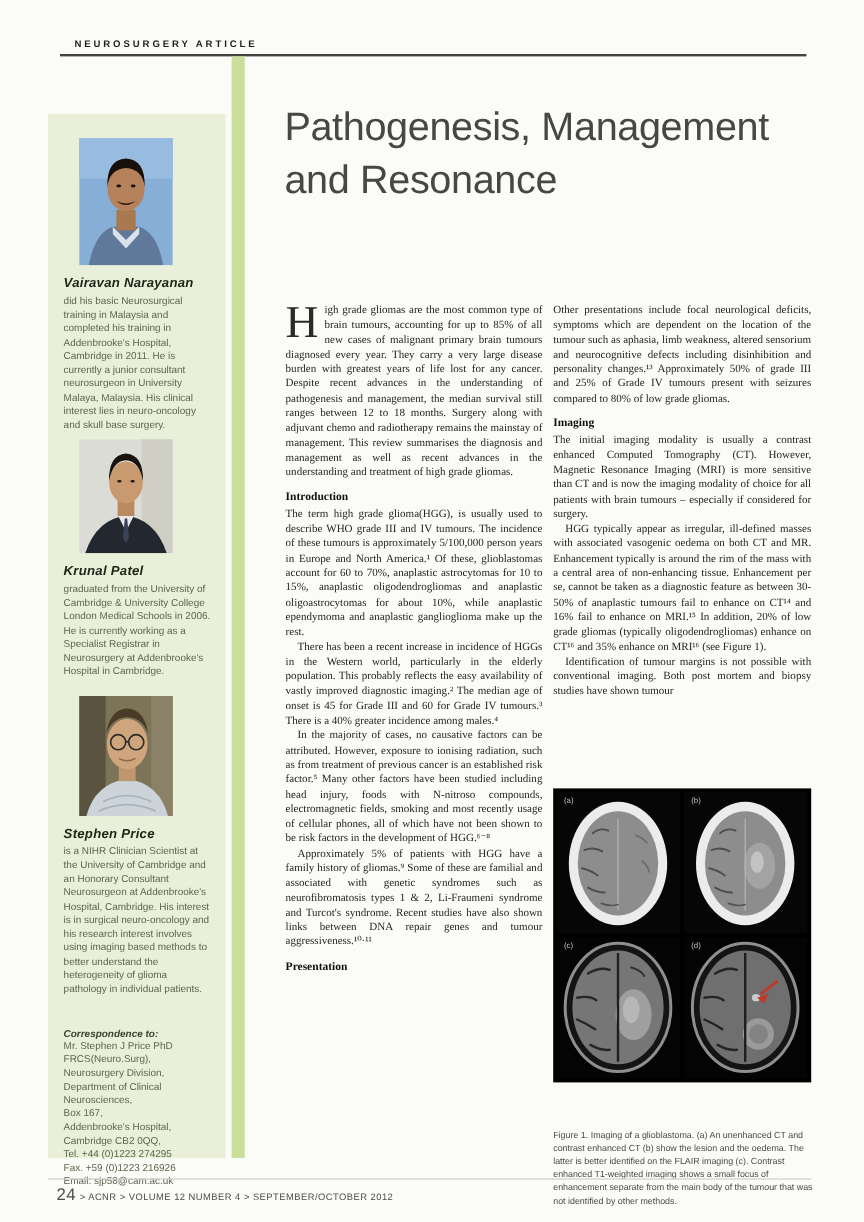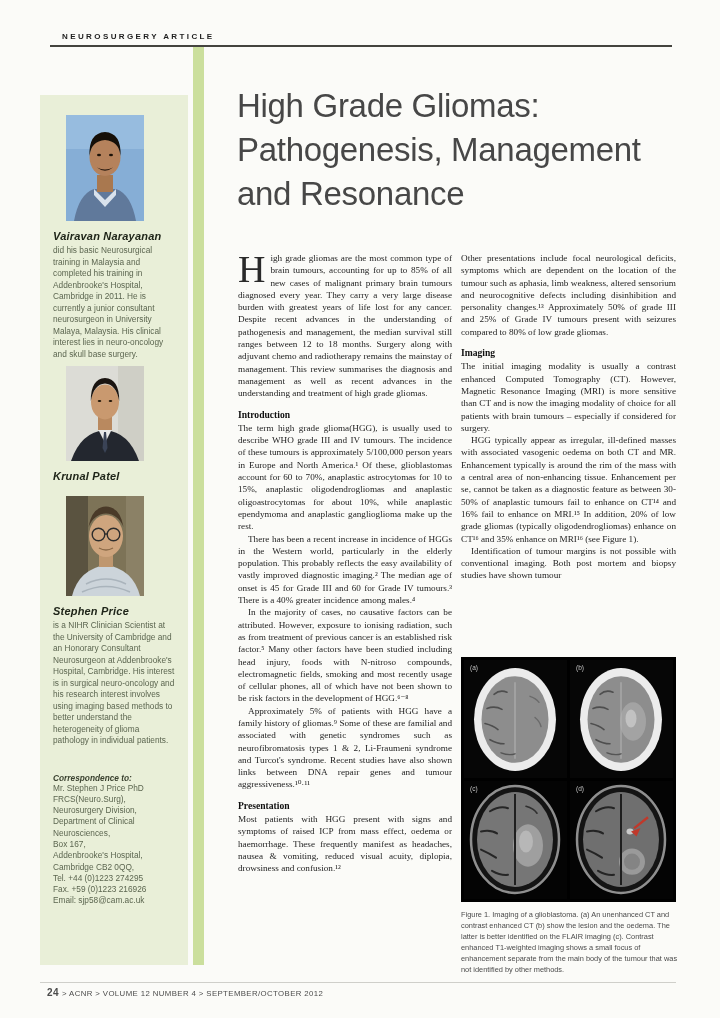--- a/index.html
+++ b/index.html
@@ -71,33 +71,33 @@
     grid-template-columns:1fr 1fr; grid-template-rows:1fr 1fr;
     gap:3px; padding:3px;
   }
   .scan { position:relative; background:#000; overflow:hidden; }
   .scan svg { display:block; width:100%; height:100%; }
   .fig-label {
     position:absolute; top:4px; left:6px;
     font-size:6.5px; color:#c2c2c2; font-family:"Liberation Sans",sans-serif;
   }
   .caption {
-    position:absolute; left:461px; top:909px; width:217px;
+    position:absolute; left:461px; top:940px; width:217px;
     font-size:7.4px; line-height:11px; color:#4a4a4a;
   }
   
   .footer-rule {
     position:absolute; left:40px; top:982px; width:636px; height:1px;
     background:#cfcfca;
   }
   .footer {
     position:absolute; left:47px; top:987px;
     font-size:7.8px; color:#4c4c4c; letter-spacing:0.4px;
   }
-  .footer .num { font-weight:bold; font-size:10px; margin-right:3px; }
+  .footer .num { font-weight:normal; font-size:14px; margin-right:3px; }
 </style>
 </head>
 <body>
 
 <div class="kicker">NEUROSURGERY ARTICLE</div>
 <div class="header-rule"></div>
 <div class="stripe"></div>
 
 <aside class="sidebar">
 
@@ -126,20 +126,21 @@
       <path d="M32 63 L39 77 L46 63 Z" fill="#e9e9e9"></path>
       <path d="M38 66 L40 66 L41.5 82 L39 87 L36.5 82 Z" fill="#3a4356"></path>
       <rect x="32" y="51" width="14" height="13" fill="#b9895f"></rect>
       <ellipse cx="39" cy="36" rx="14" ry="17.5" fill="#c9996f"></ellipse>
       <path d="M24.8 35 Q24.5 13 39 12 Q53.5 13 53.2 35 Q50 18 39 17.5 Q28 18 24.8 35 Z" fill="#1a1410"></path>
       <ellipse cx="33.5" cy="35" rx="1.8" ry="1.1" fill="#201508"></ellipse>
       <ellipse cx="44.5" cy="35" rx="1.8" ry="1.1" fill="#201508"></ellipse>
     </svg>
   </div>
   <div class="author-name">Krunal Patel</div>
+  <div class="author-bio">graduated from the University of Cambridge &amp; University College London Medical Schools in 2006. He is currently working as a Specialist Registrar in Neurosurgery at Addenbrooke's Hospital in Cambridge.</div>
 
   <div class="photo mt14">
     <svg viewBox="0 0 78 100">
       <rect width="78" height="100" fill="#7d7357"></rect>
       <rect width="22" height="100" fill="#5a5340"></rect>
       <rect x="60" width="18" height="100" fill="#8b8166"></rect>
       <path d="M6 100 Q13 73 40 69 Q67 73 74 100 Z" fill="#ccd4da"></path>
       <path d="M20 88 Q40 78 60 88" stroke="#aab4bc" stroke-width="1.5" fill="none"></path>
       <path d="M16 96 Q40 85 64 96" stroke="#aab4bc" stroke-width="1.5" fill="none"></path>
       <rect x="33" y="56" width="14" height="15" fill="#bf976f"></rect>
@@ -162,34 +163,32 @@
   <div class="corr-line">Neurosciences,</div>
   <div class="corr-line">Box 167,</div>
   <div class="corr-line">Addenbrooke's Hospital,</div>
   <div class="corr-line">Cambridge CB2 0QQ,</div>
   <div class="corr-line">Tel. +44 (0)1223 274295</div>
   <div class="corr-line">Fax. +59 (0)1223 216926</div>
   <div class="corr-line">Email: sjp58@cam.ac.uk</div>
 </aside>
 
 <h1 class="title">
-  <div>High Grade Gliomas:</div>
   <div>Pathogenesis, Management</div>
   <div>and Resonance</div>
 </h1>
 
 <div class="col col1">
   <p><span class="dropcap">H</span><span>igh grade gliomas are the most common type of brain tumours, accounting for up to 85% of all new cases of malignant primary brain tumours diagnosed every year. They carry a very large disease burden with greatest years of life lost for any cancer. Despite recent advances in the understanding of pathogenesis and management, the median survival still ranges between 12 to 18 months. Surgery along with adjuvant chemo and radiotherapy remains the mainstay of management. This review summarises the diagnosis and management as well as recent advances in the understanding and treatment of high grade gliomas.</span></p>
   <h3>Introduction</h3>
   <p>The term high grade glioma(HGG), is usually used to describe WHO grade III and IV tumours. The incidence of these tumours is approximately 5/100,000 person years in Europe and North America.¹ Of these, glioblastomas account for 60 to 70%, anaplastic astrocytomas for 10 to 15%, anaplastic oligodendrogliomas and anaplastic oligoastrocytomas for about 10%, while anaplastic ependymoma and anaplastic ganglioglioma make up the rest.</p>
   <p class="ind">There has been a recent increase in incidence of HGGs in the Western world, particularly in the elderly population. This probably reflects the easy availability of vastly improved diagnostic imaging.² The median age of onset is 45 for Grade III and 60 for Grade IV tumours.³ There is a 40% greater incidence among males.⁴</p>
   <p class="ind">In the majority of cases, no causative factors can be attributed. However, exposure to ionising radiation, such as from treatment of previous cancer is an established risk factor.⁵ Many other factors have been studied including head injury, foods with N-nitroso compounds, electromagnetic fields, smoking and most recently usage of cellular phones, all of which have not been shown to be risk factors in the development of HGG.⁶⁻⁸</p>
   <p class="ind">Approximately 5% of patients with HGG have a family history of gliomas.⁹ Some of these are familial and associated with genetic syndromes such as neurofibromatosis types 1 &amp; 2, Li-Fraumeni syndrome and Turcot's syndrome. Recent studies have also shown links between DNA repair genes and tumour aggressiveness.¹⁰·¹¹</p>
   <h3>Presentation</h3>
-  <p>Most patients with HGG present with signs and symptoms of raised ICP from mass effect, oedema or haemorrhage. These frequently manifest as headaches, nausea &amp; vomiting, reduced visual acuity, diplopia, drowsiness and confusion.¹²</p>
 </div>
 
 <div class="col col2">
   <p>Other presentations include focal neurological deficits, symptoms which are dependent on the location of the tumour such as aphasia, limb weakness, altered sensorium and neurocognitive defects including disinhibition and personality changes.¹³ Approximately 50% of grade III and 25% of Grade IV tumours present with seizures compared to 80% of low grade gliomas.</p>
   <h3>Imaging</h3>
   <p>The initial imaging modality is usually a contrast enhanced Computed Tomography (CT). However, Magnetic Resonance Imaging (MRI) is more sensitive than CT and is now the imaging modality of choice for all patients with brain tumours – especially if considered for surgery.</p>
   <p class="ind">HGG typically appear as irregular, ill-defined masses with associated vasogenic oedema on both CT and MR. Enhancement typically is around the rim of the mass with a central area of non-enhancing tissue. Enhancement per se, cannot be taken as a diagnostic feature as between 30-50% of anaplastic tumours fail to enhance on CT¹⁴ and 16% fail to enhance on MRI.¹⁵ In addition, 20% of low grade gliomas (typically oligodendrogliomas) enhance on CT¹⁶ and 35% enhance on MRI¹⁶ (see Figure 1).</p>
   <p class="ind">Identification of tumour margins is not possible with conventional imaging. Both post mortem and biopsy studies have shown tumour</p>
 </div>
 

